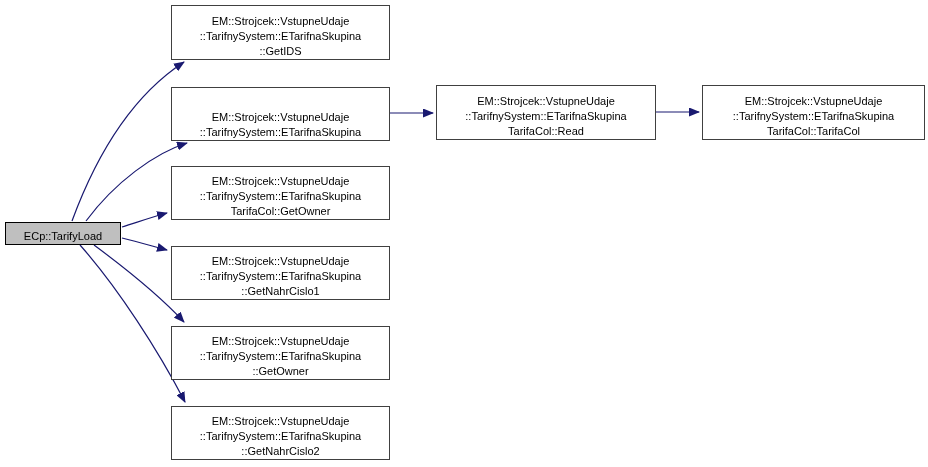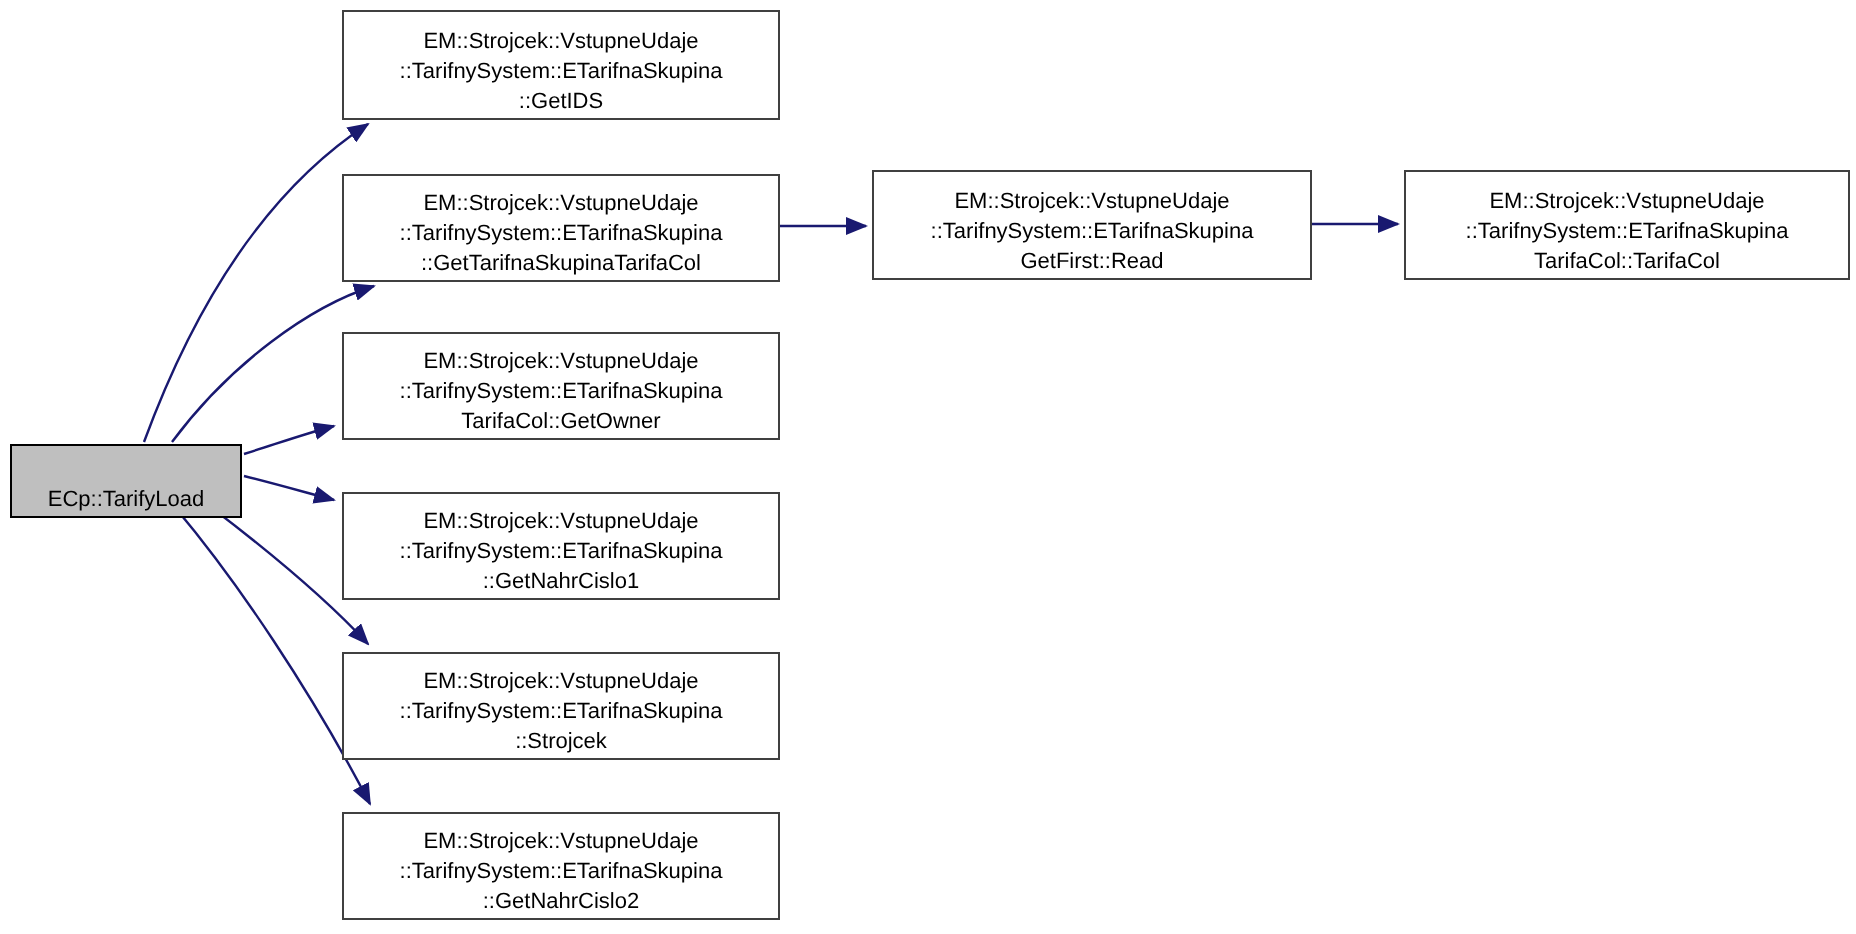--- a/index.html
+++ b/index.html
@@ -63,64 +63,63 @@
     <path class="edge" d="M 72,221 C 100,145 138,92 184,62" marker-end="url(#arrow)"></path>
     <path class="edge" d="M 86,221 C 115,182 155,153 187,143" marker-end="url(#arrow)"></path>
     <path class="edge" d="M 122,227 C 138,222 152,217 167,213" marker-end="url(#arrow)"></path>
     <path class="edge" d="M 122,238 C 138,242 152,246 167,250" marker-end="url(#arrow)"></path>
     <path class="edge" d="M 94,245 C 125,268 160,296 184,322" marker-end="url(#arrow)"></path>
     <path class="edge" d="M 80,245 C 118,288 158,350 185,402" marker-end="url(#arrow)"></path>
     <path class="edge" d="M 390,113 L 433,113" marker-end="url(#arrow)"></path>
     <path class="edge" d="M 656,112 L 699,112" marker-end="url(#arrow)"></path>
   </svg>
 
-  <div class="node node-focus" style="left:5px; top:222px; width:116px; height:37px;">
+  <div class="node node-focus" style="left:5px; top:222px; width:116px; height:23px;">
     <span>ECp::TarifyLoad</span>
   </div>
 
   <div class="node" style="left:171px; top:5px; width:219px; height:55px;">
     <span>EM::Strojcek::VstupneUdaje</span>
     <span>::TarifnySystem::ETarifnaSkupina</span>
     <span>::GetIDS</span>
   </div>
 
   <div class="node" style="left:171px; top:87px; width:219px; height:54px;">
     <span>EM::Strojcek::VstupneUdaje</span>
     <span>::TarifnySystem::ETarifnaSkupina</span>
-    <span>::GetTarifnaSkupinaTarifaCol</span>
   </div>
 
   <div class="node" style="left:171px; top:166px; width:219px; height:54px;">
     <span>EM::Strojcek::VstupneUdaje</span>
     <span>::TarifnySystem::ETarifnaSkupina</span>
     <span>TarifaCol::GetOwner</span>
   </div>
 
   <div class="node" style="left:171px; top:246px; width:219px; height:54px;">
     <span>EM::Strojcek::VstupneUdaje</span>
     <span>::TarifnySystem::ETarifnaSkupina</span>
     <span>::GetNahrCislo1</span>
   </div>
 
   <div class="node" style="left:171px; top:326px; width:219px; height:54px;">
     <span>EM::Strojcek::VstupneUdaje</span>
     <span>::TarifnySystem::ETarifnaSkupina</span>
-    <span>::Strojcek</span>
+    <span>::GetOwner</span>
   </div>
 
   <div class="node" style="left:171px; top:406px; width:219px; height:54px;">
     <span>EM::Strojcek::VstupneUdaje</span>
     <span>::TarifnySystem::ETarifnaSkupina</span>
     <span>::GetNahrCislo2</span>
   </div>
 
   <div class="node" style="left:436px; top:85px; width:220px; height:55px;">
     <span>EM::Strojcek::VstupneUdaje</span>
     <span>::TarifnySystem::ETarifnaSkupina</span>
-    <span>GetFirst::Read</span>
+    <span>TarifaCol::Read</span>
   </div>
 
   <div class="node" style="left:702px; top:85px; width:223px; height:55px;">
     <span>EM::Strojcek::VstupneUdaje</span>
     <span>::TarifnySystem::ETarifnaSkupina</span>
     <span>TarifaCol::TarifaCol</span>
   </div>
 
 </div>
 

